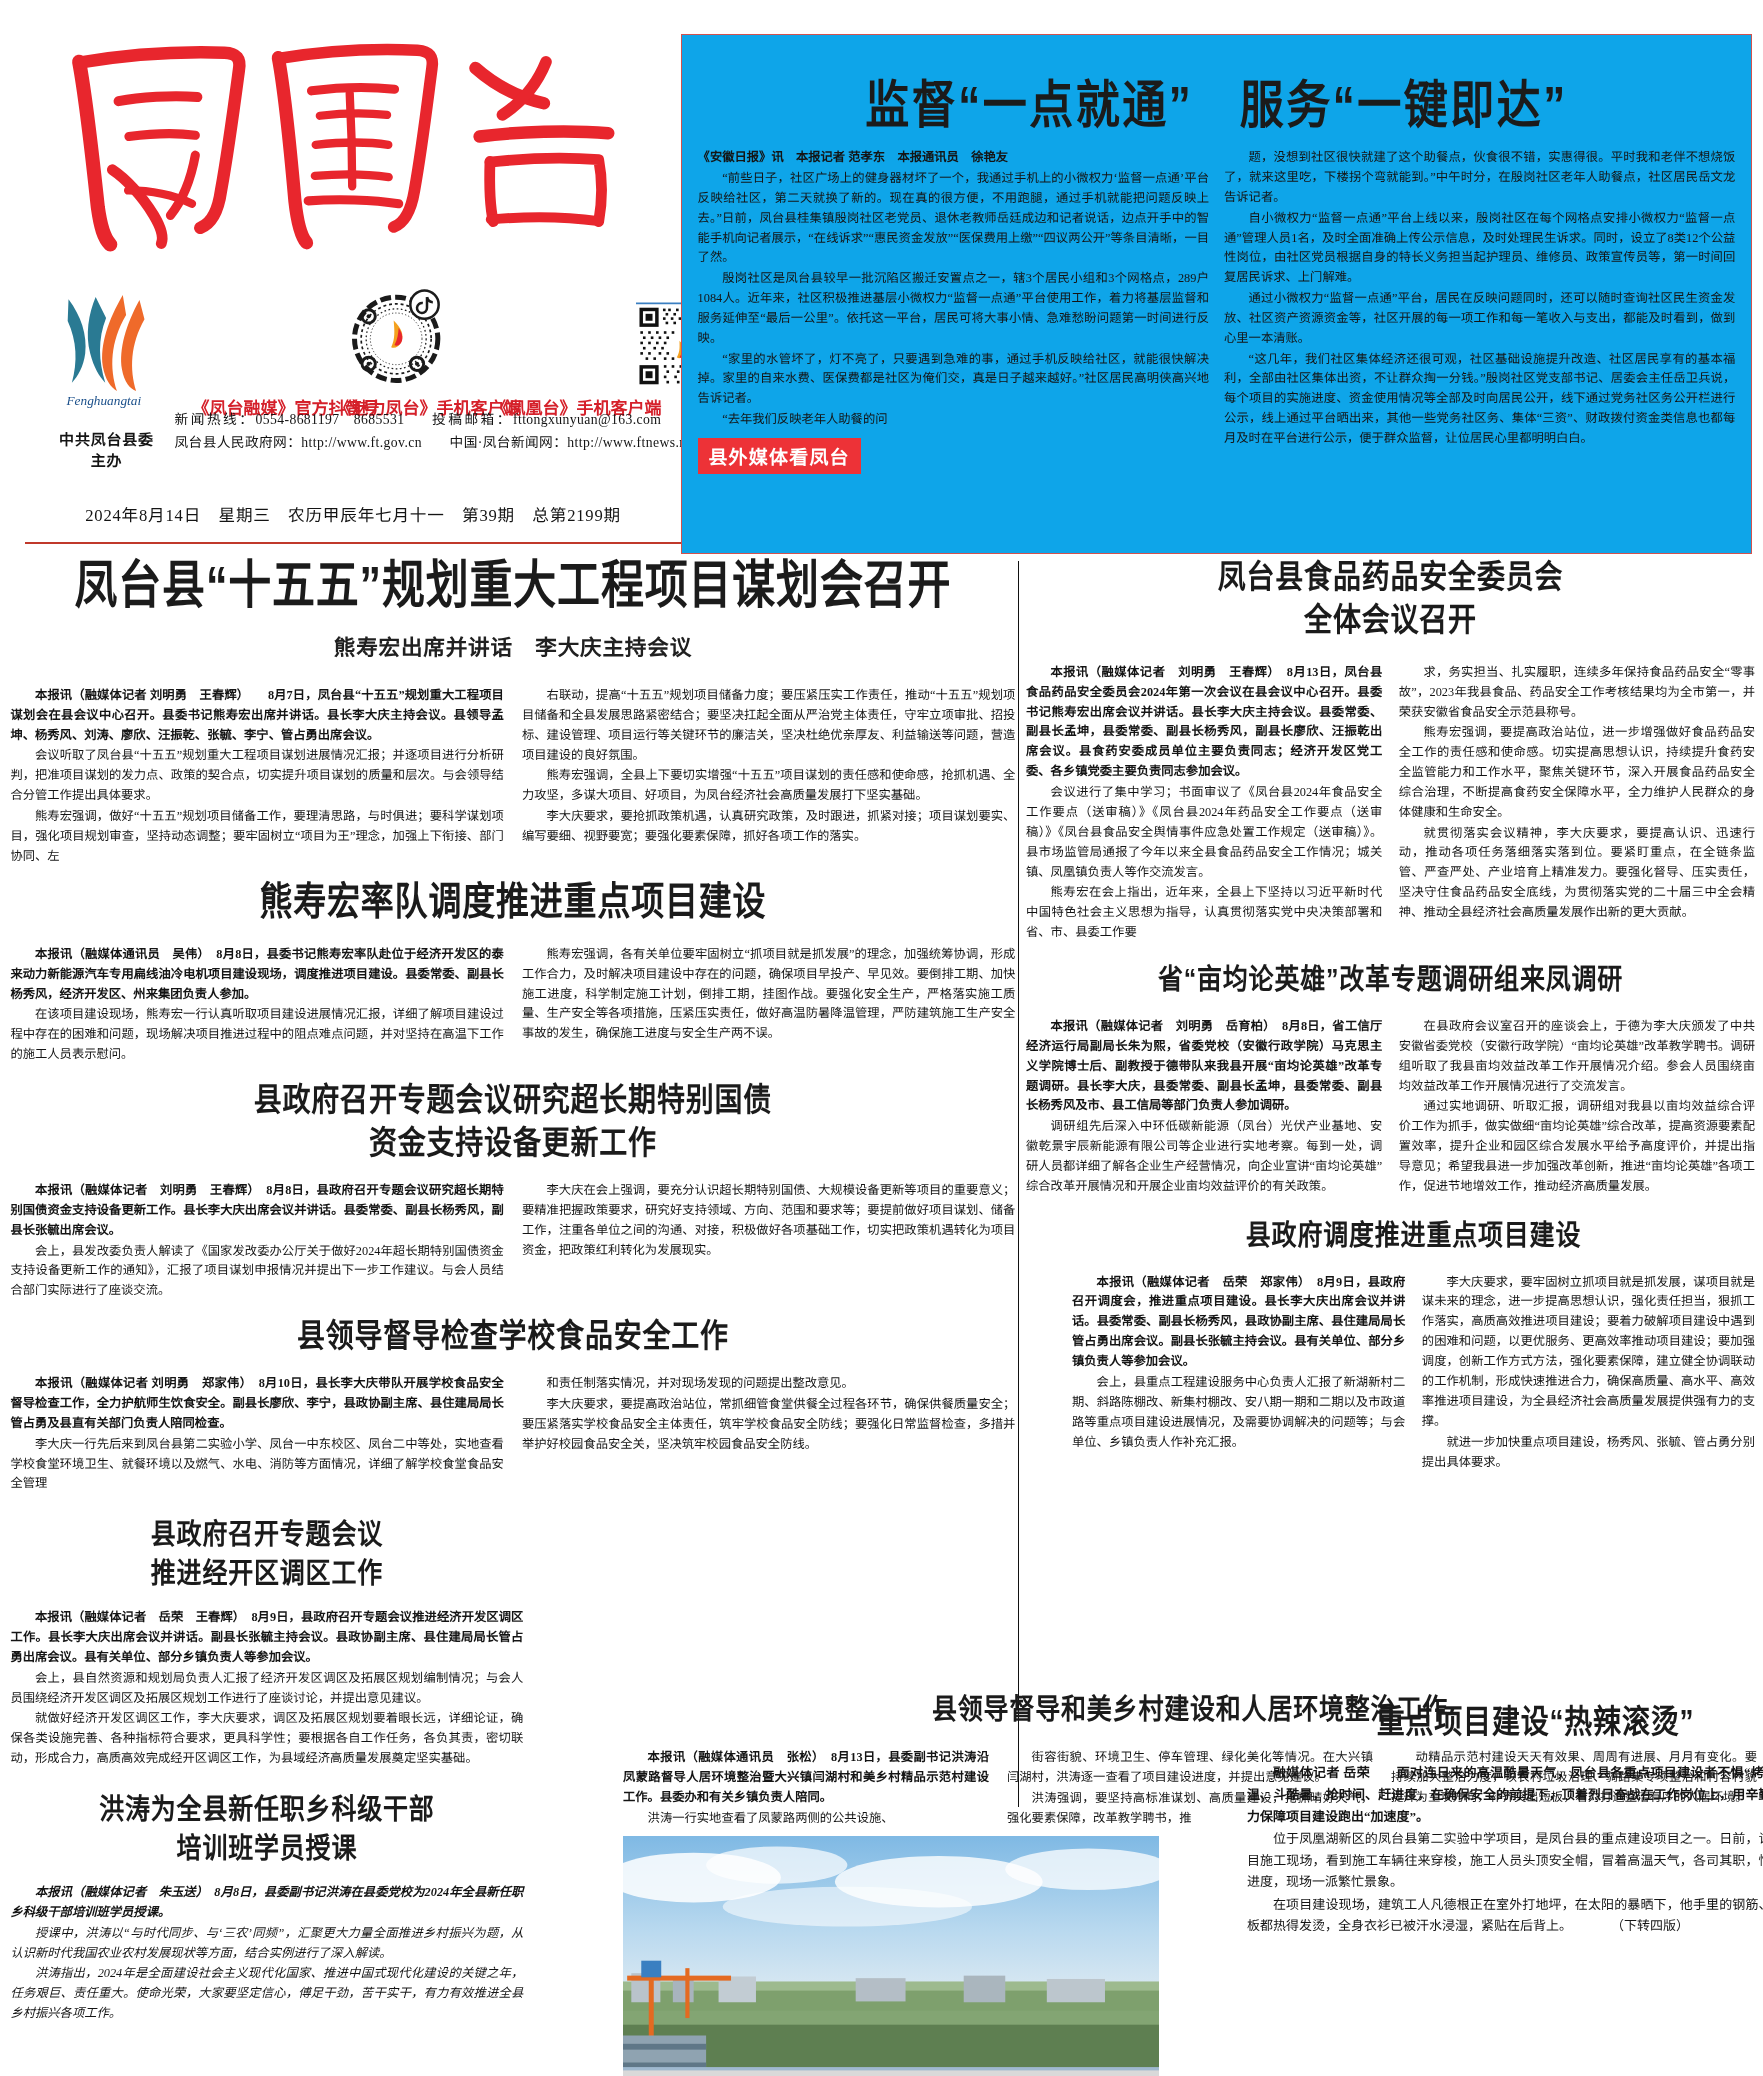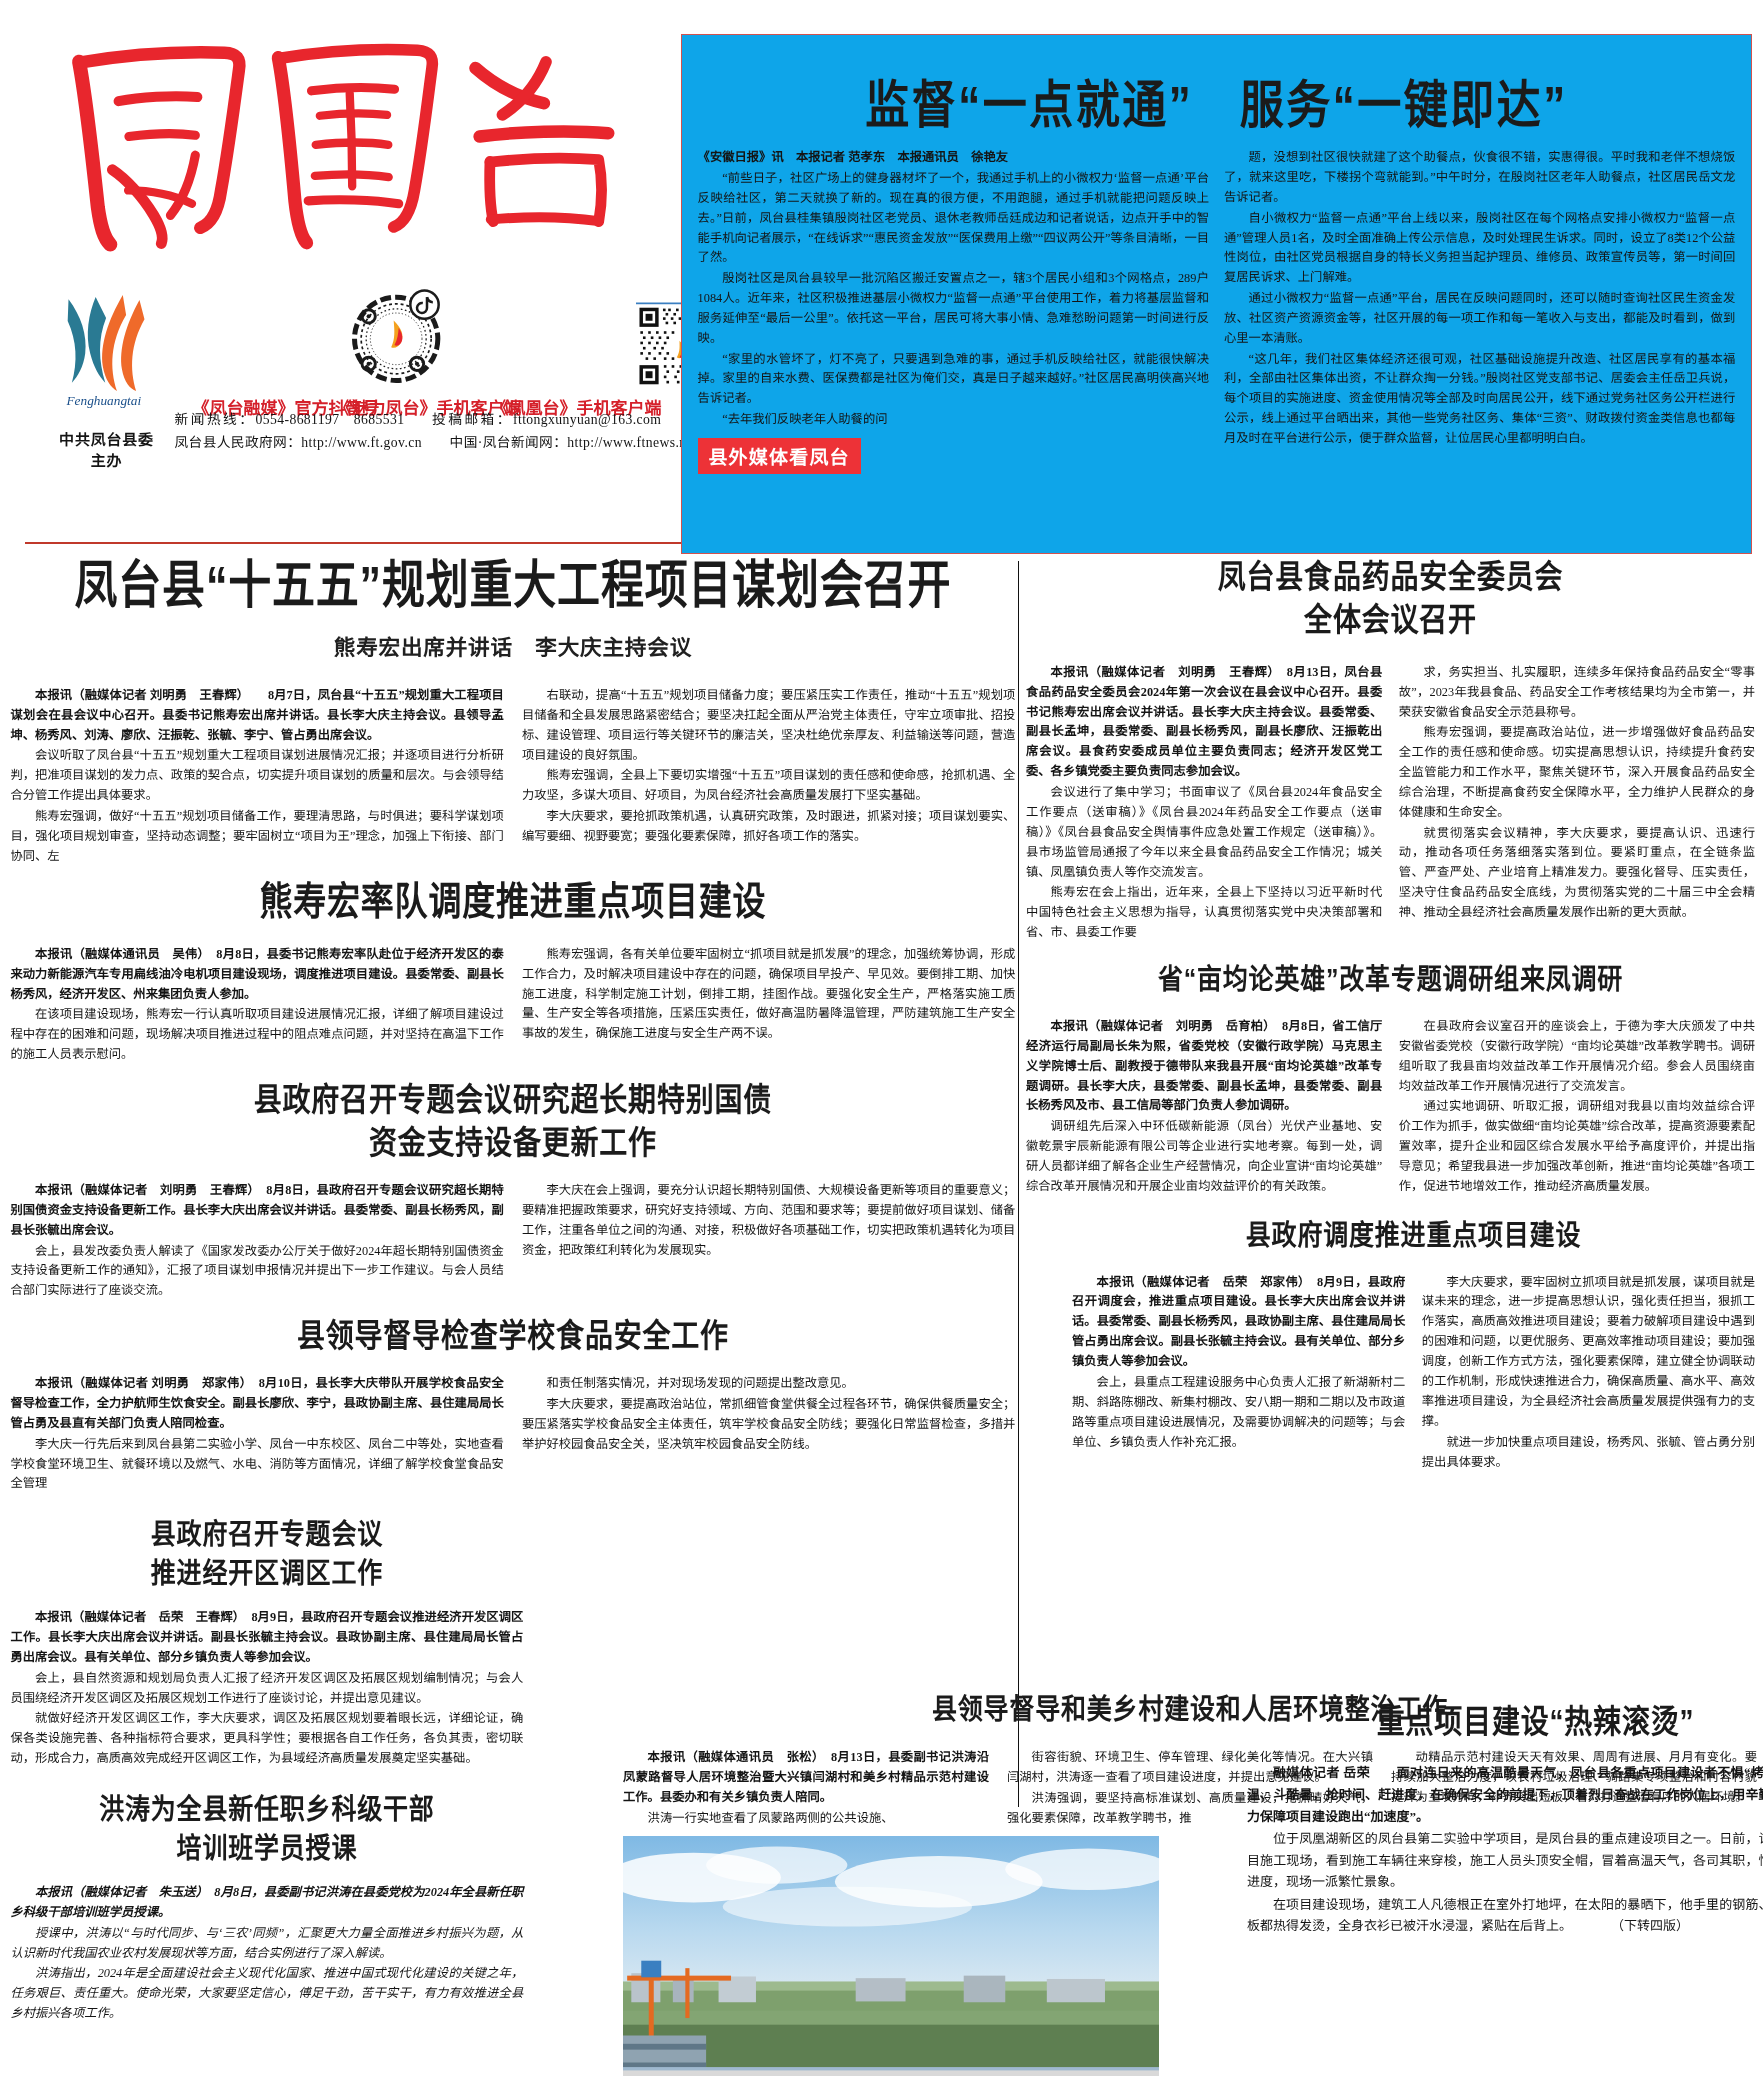--- a/index.html
+++ b/index.html
@@ -426,20 +426,21 @@
           <span style="display:inline-block;width:20px"></span>
           <span class="lbl">投稿邮箱：</span><span>fttongxunyuan@163.com</span>
         </div>
         <div class="contact-row">
           <span>凤台县人民政府网：</span><span>http://www.ft.gov.cn</span>
           <span style="display:inline-block;width:20px"></span>
           <span>中国·凤台新闻网：</span><span>http://www.ftnews.net</span>
         </div>
       </div>
 
+      <div class="dateline">2024年8月14日　星期三　农历甲辰年七月十一　第39期　总第2199期</div>
       <div class="mast-rule"></div>
     </div>
   </div>
 
   <div class="topbox">
     <div class="topbox-inner">
       <div class="topbox-title">监督“一点就通”　服务“一键即达”</div>
       <div class="topbox-cols">
         <div class="topbox-col">
           <div class="bt">

